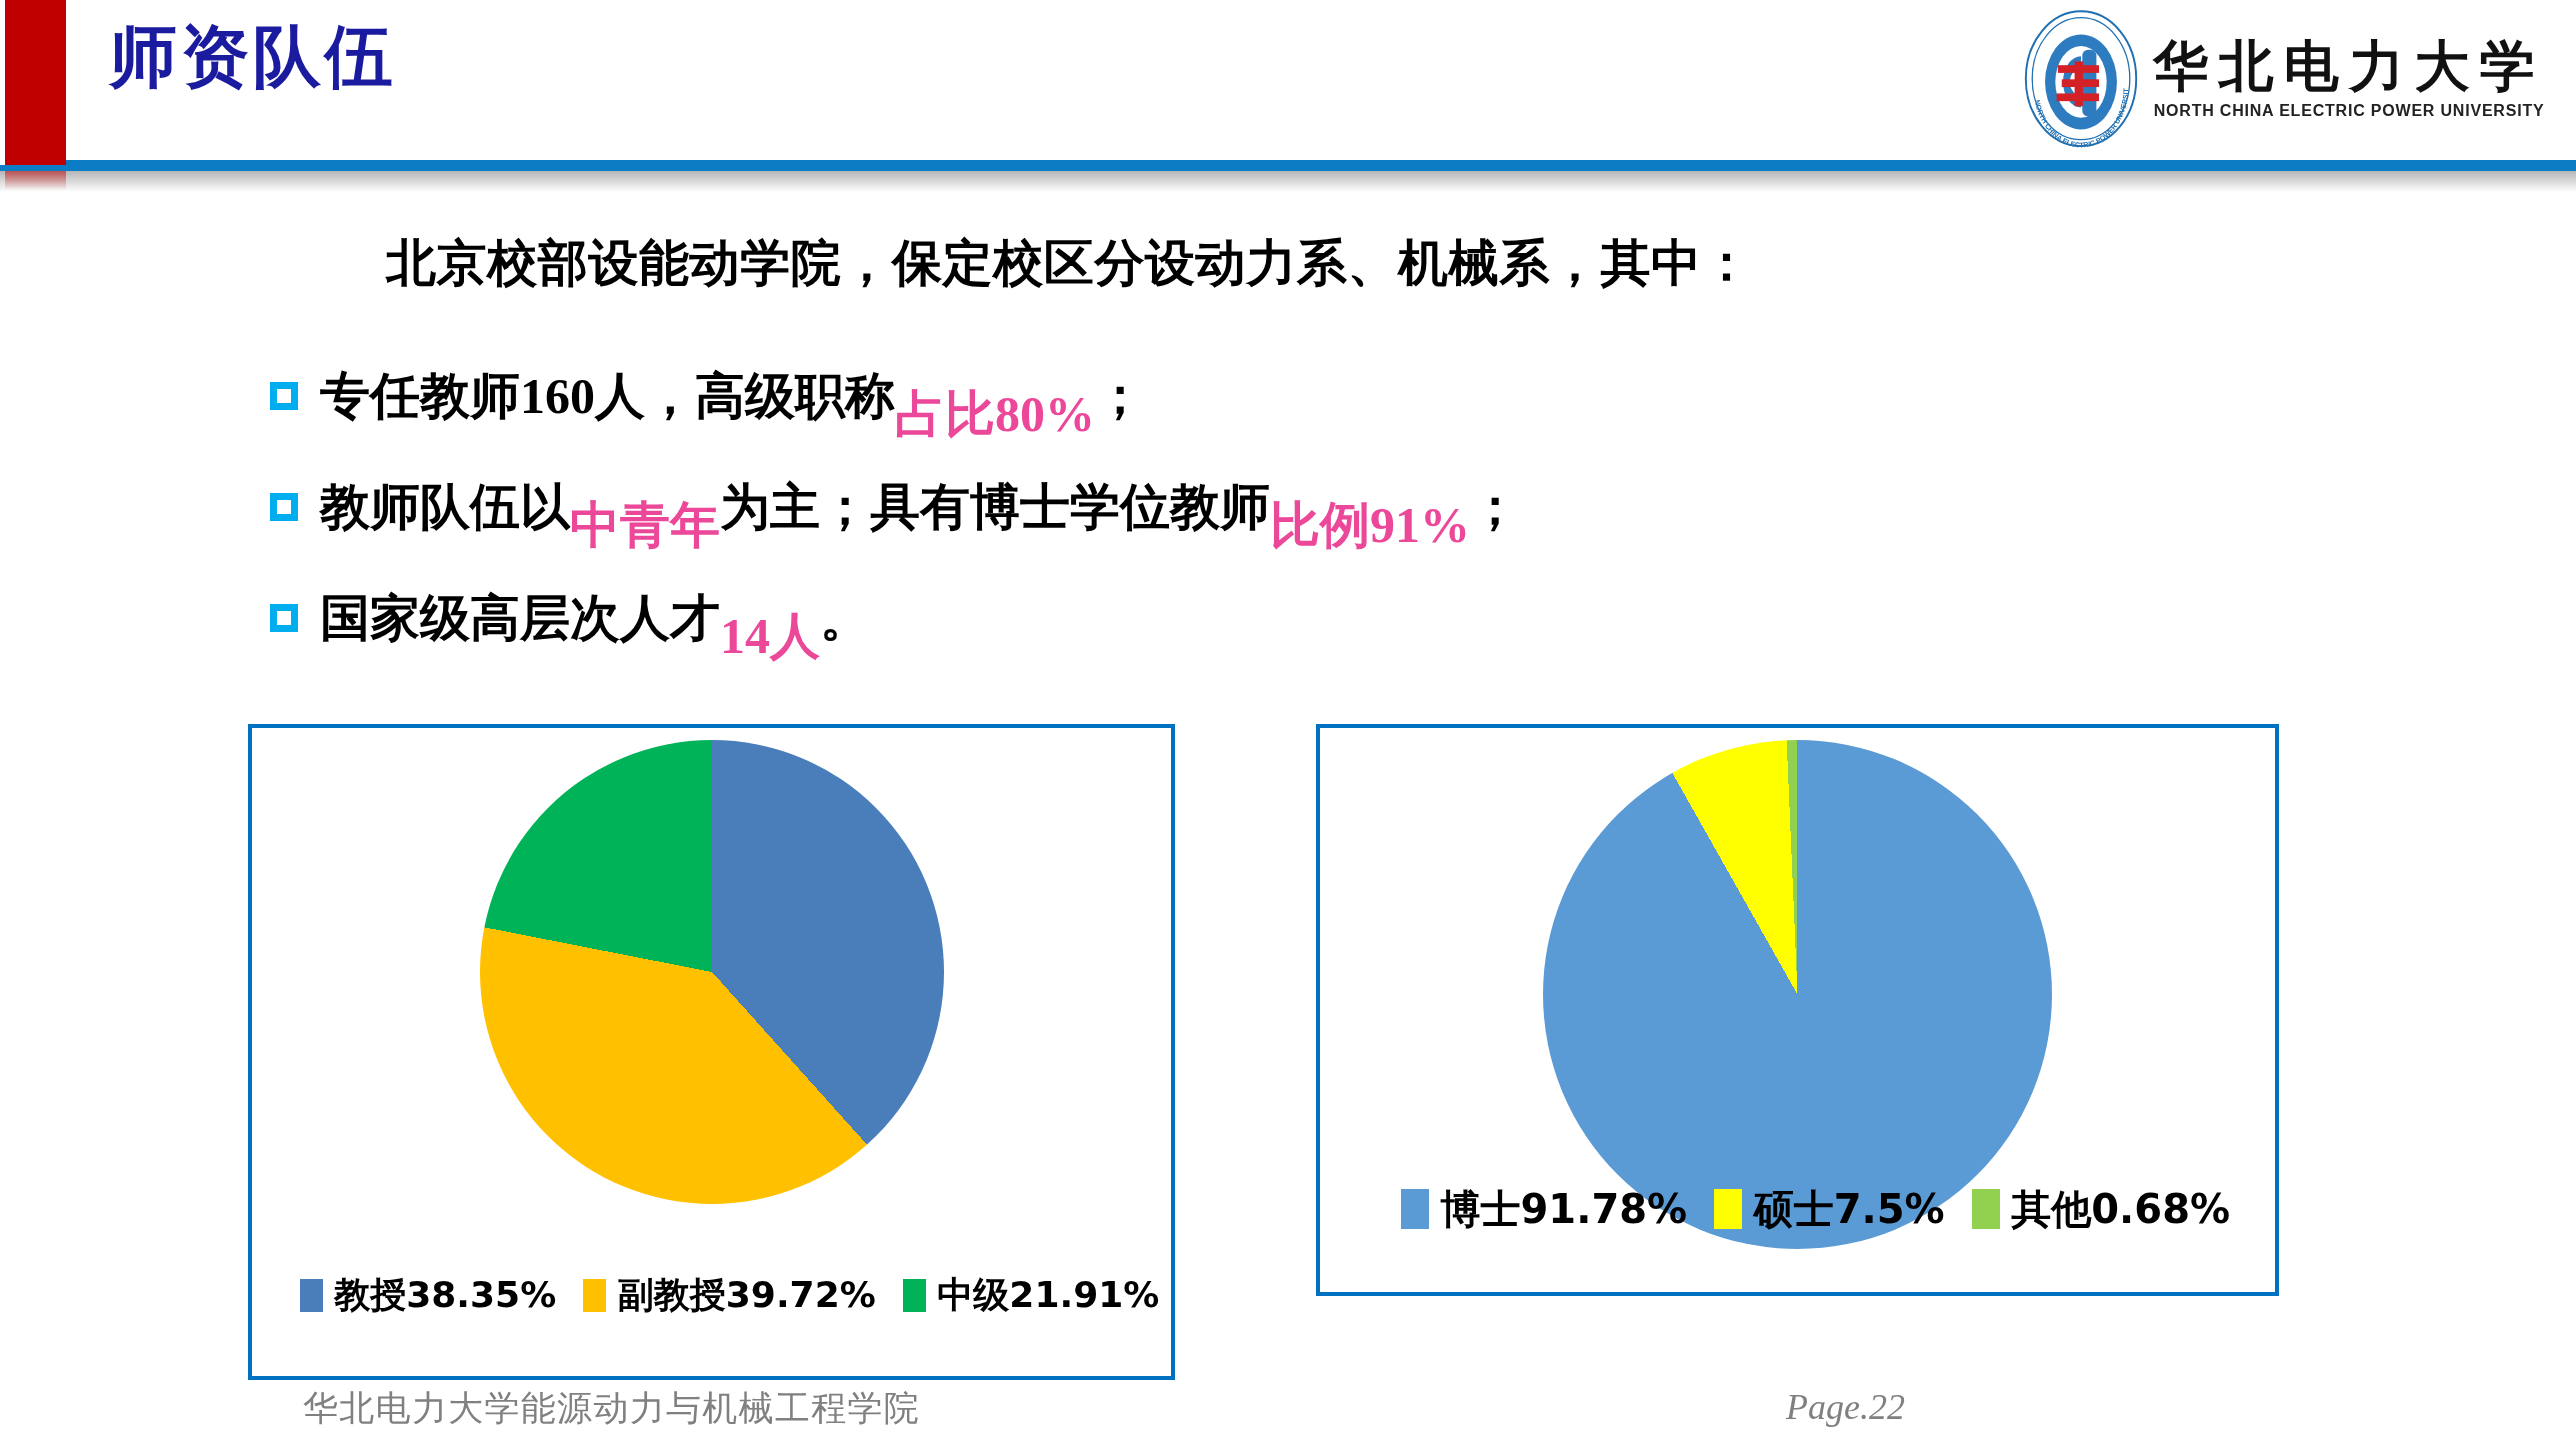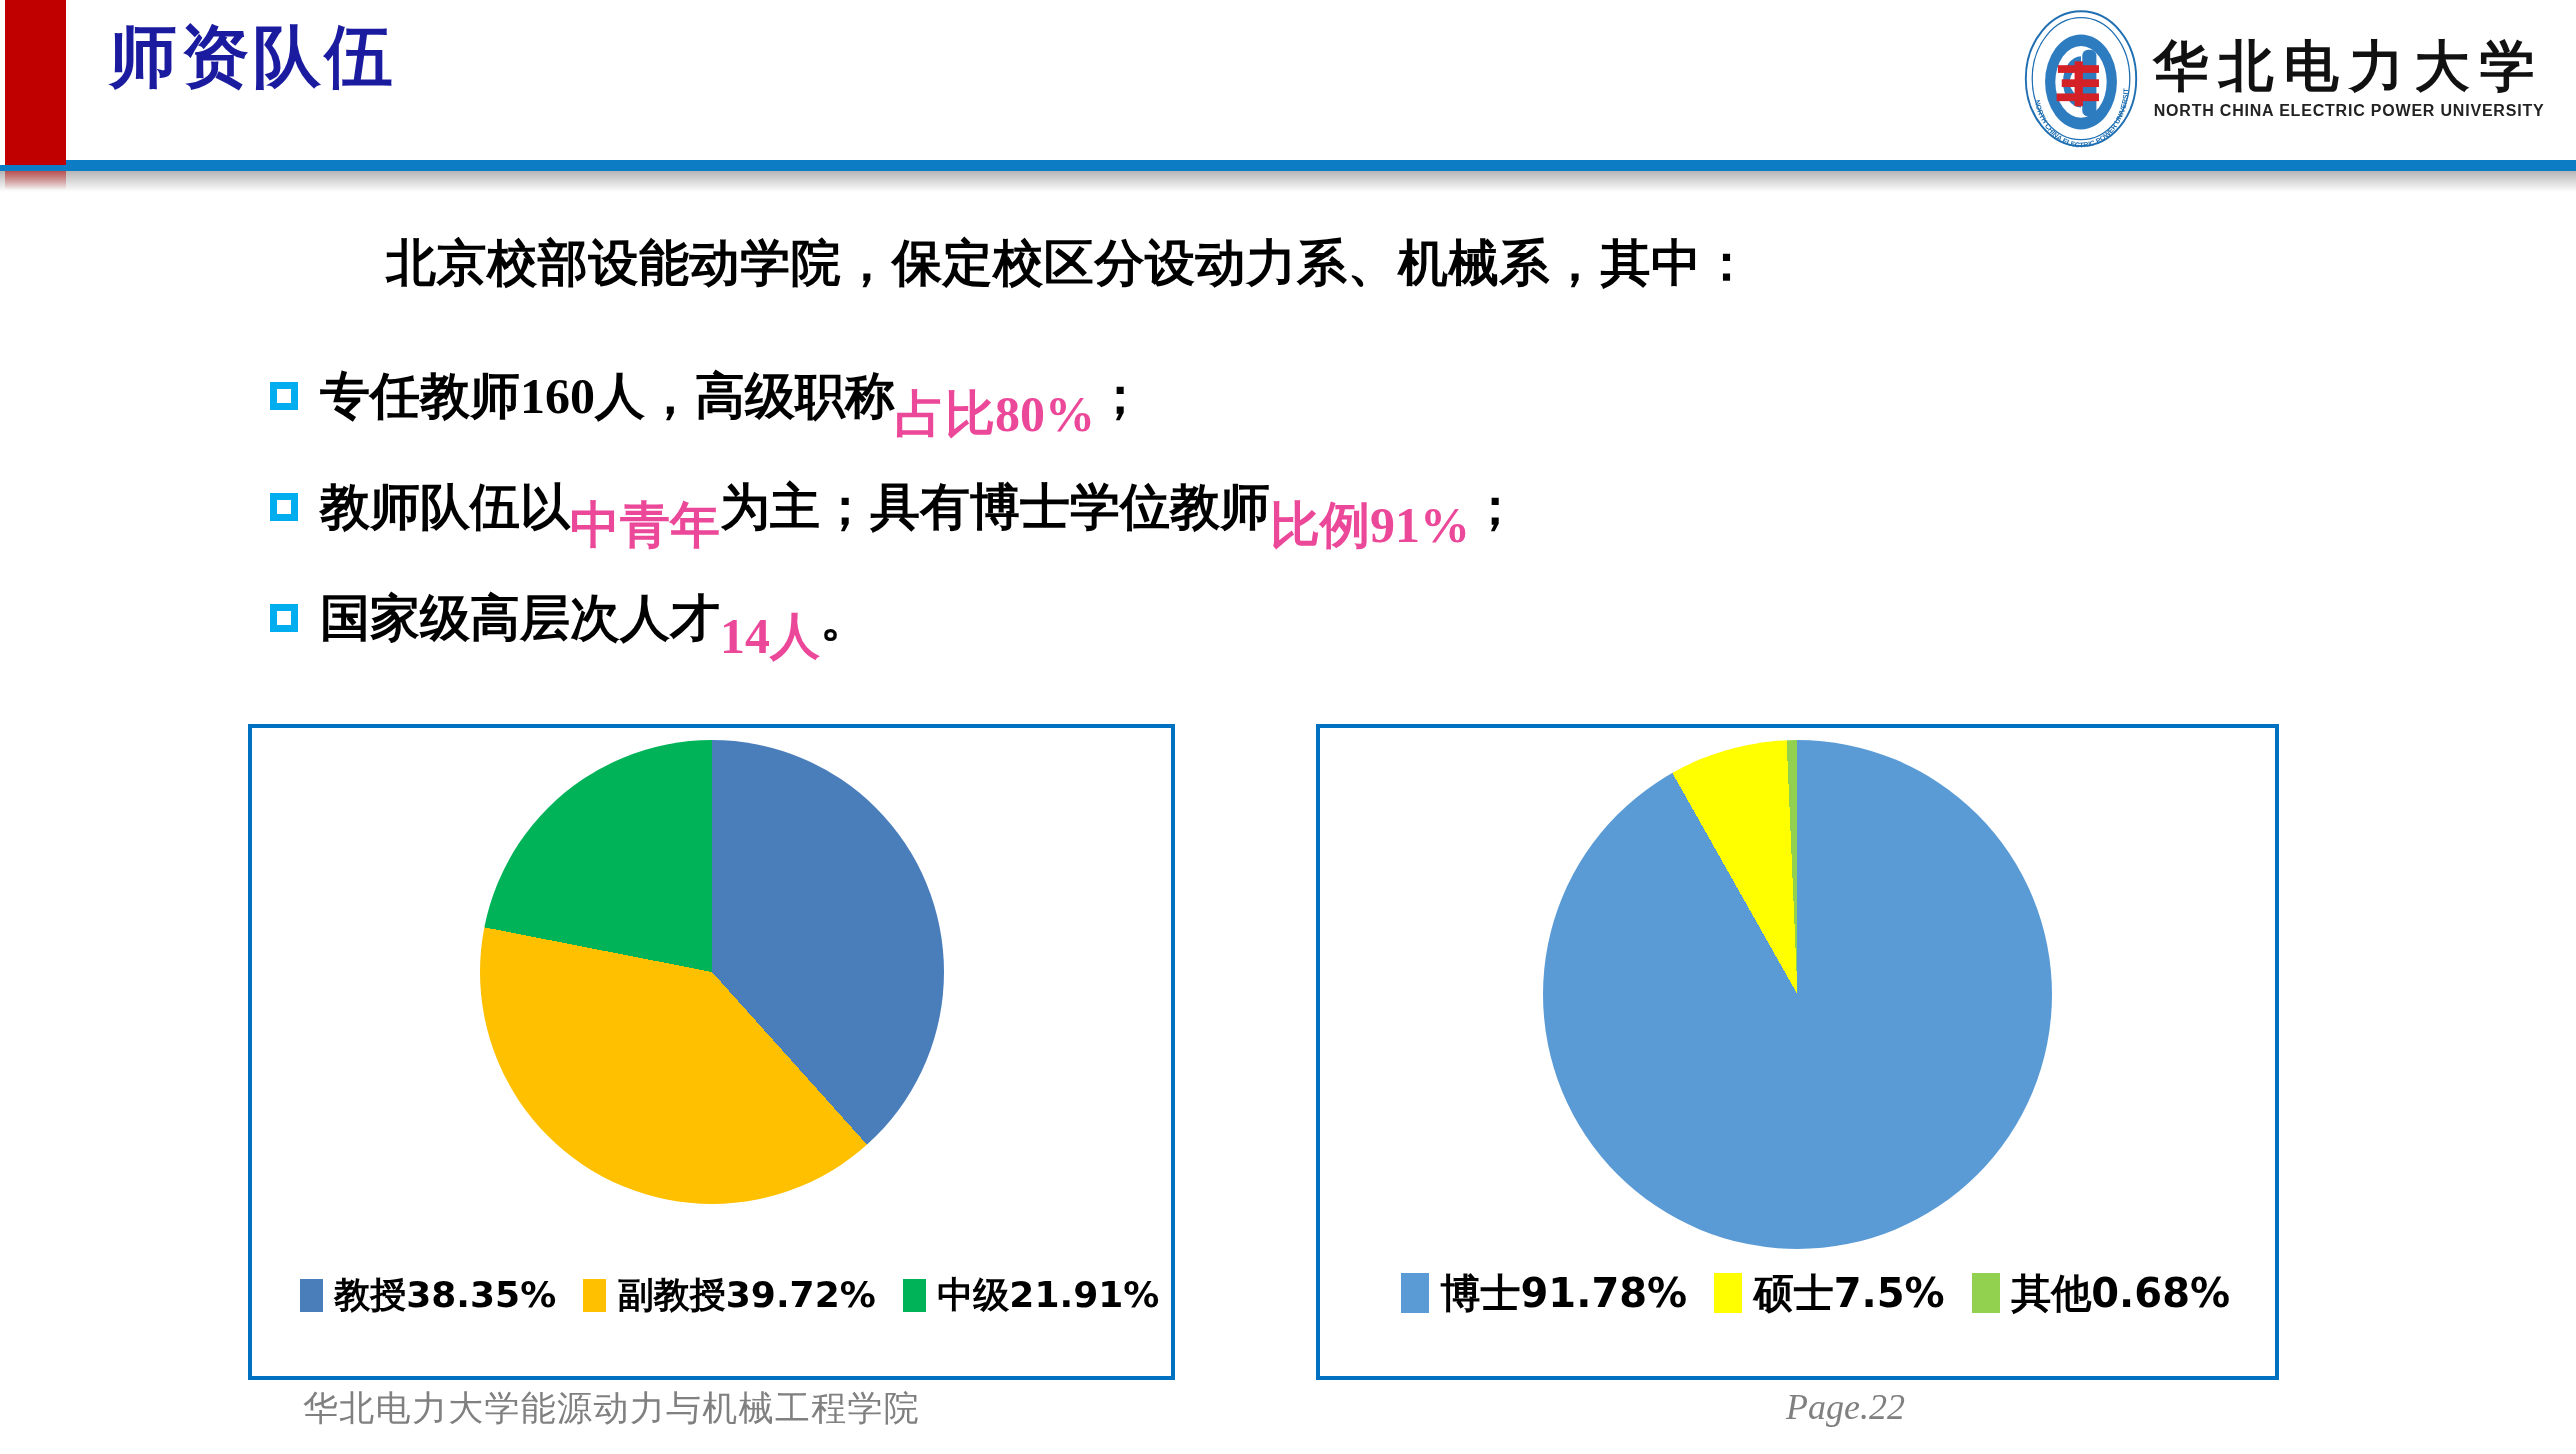--- a/index.html
+++ b/index.html
@@ -42,21 +42,21 @@
   .bullets{position:absolute;left:270px;top:354px;width:2190px;}
   .bline{display:flex;align-items:center;height:84px;margin-bottom:27px;white-space:nowrap;}
   .bsq{width:28px;height:28px;border:7px solid #00AEEF;box-sizing:border-box;margin-right:22px;flex:none;}
   .btxt{font-family:Liberation Serif, serif;font-size:50px;font-weight:bold;color:#000;
     letter-spacing:0px;line-height:1;}
   .red{color:#ec4899;margin-top:36px;}
 
   
   .panel{position:absolute;border:4.5px solid #0070C0;background:#fff;box-sizing:border-box;}
   .panel-left{left:248px;top:724px;width:927px;height:656px;}
-  .panel-right{left:1316px;top:724px;width:963px;height:656px;}
+  .panel-right{left:1316px;top:724px;width:963px;height:572px;}
 
   .pie-wrap{position:absolute;left:0;right:0;top:11.6px;display:flex;justify-content:center;}
   .pie{border-radius:50%;}
   .pie-left{width:464px;height:464px;
     background:conic-gradient(from 0deg,
       #4A7EBB 0deg 138.06deg,
       #FFC000 138.06deg 281.06deg,
       #00B359 281.06deg 360deg);}
   .pie-right{width:509px;height:509px;
     background:conic-gradient(from 0deg,

